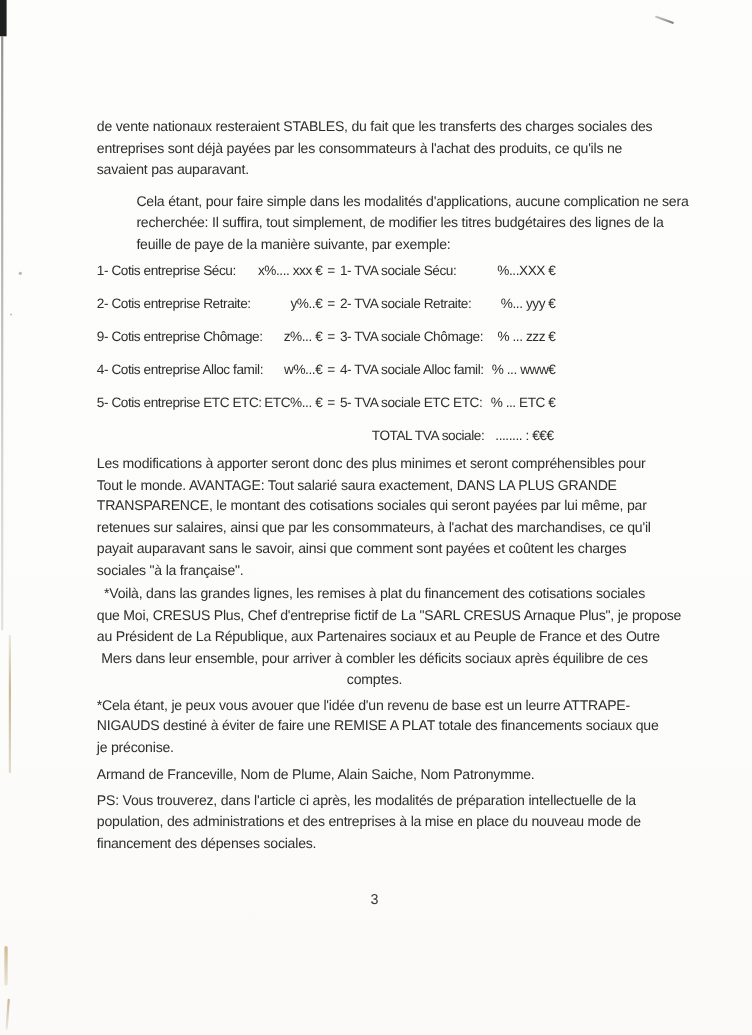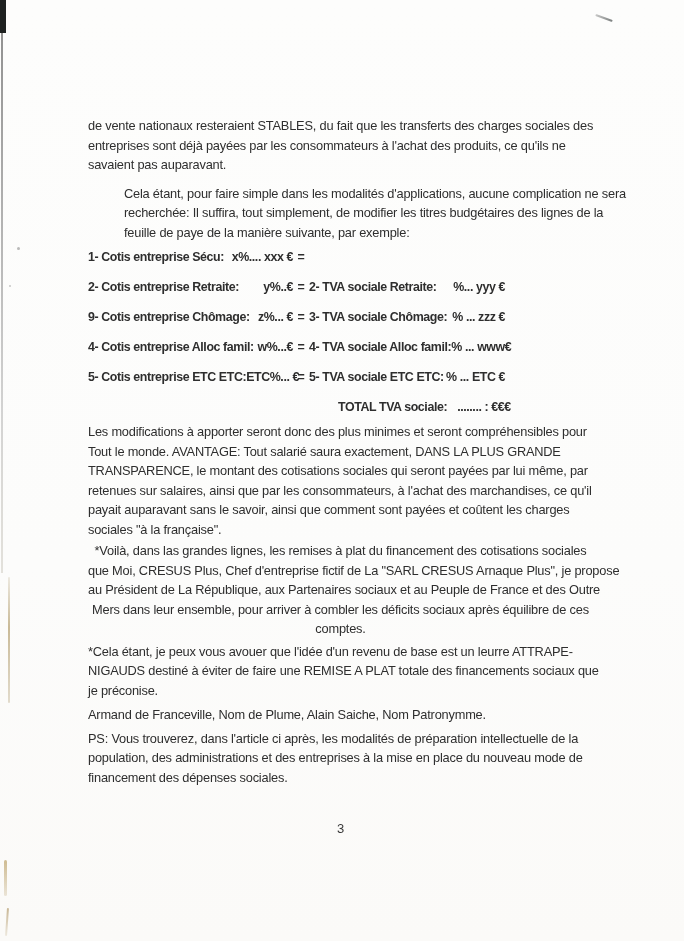--- a/index.html
+++ b/index.html
@@ -66,41 +66,41 @@
     width: 3px; height: 3px; background: rgba(120,120,120,.5); border-radius: 50%;
   }
   .speck-2 {
     position: absolute; left: 9px; top: 285px;
     width: 2px; height: 2px; background: rgba(130,130,130,.45); border-radius: 50%;
   }
   
   #content {
     position: absolute;
     left: 88px;
-    top: 12px;
+    top: 1px;
     width: 505px;
     padding-top: 104px;
   }
   .para {
     white-space: pre;
     font-size: 12.8px;
     line-height: 19.5px;
     letter-spacing: -0.2px;
     margin: 0;
     color: #2e2e2e;
   }
   .para.m-p1 { margin-bottom: 9px; }
   .para.m-p2 { margin-bottom: 6px; }
   .para.m-p3 { margin-bottom: 5px; margin-left: 36px; }
   .para.m-p4 { margin-bottom: 2px; }
   .para.m-p5 { margin-bottom: 3px; text-align: center; }
   .para.m-p6 { margin-bottom: 5px; }
   .para.m-p7 { margin-bottom: 4px; }
   
-  #cotis-table { margin-bottom: 5px; font-weight: bold; }
+  #cotis-table { margin-bottom: 5px; }
   .trow {
     display: grid;
     grid-template-columns: 205px 16px 196px;
     font-size: 12.4px;
     letter-spacing: -0.4px;
     line-height: 20px;
     height: 20px;
     margin-bottom: 10px;
     white-space: nowrap;
   }
@@ -151,20 +151,24 @@
 feuille de paye de la manière suivante, par exemple:</p>
 
     <div id="cotis-table">
 
       <div class="trow">
         <div class="cell-left">
           <span>1- Cotis entreprise Sécu:</span>
           <span>x%.... xxx €</span>
         </div>
         <div class="cell-eq">=</div>
+        <div class="cell-right">
+          <span>1- TVA sociale Sécu:</span>
+          <span>%...XXX €</span>
+        </div>
       </div>
 
       <div class="trow">
         <div class="cell-left">
           <span>2- Cotis entreprise Retraite:</span>
           <span>y%..€</span>
         </div>
         <div class="cell-eq">=</div>
         <div class="cell-right">
           <span>2- TVA sociale Retraite:</span>

